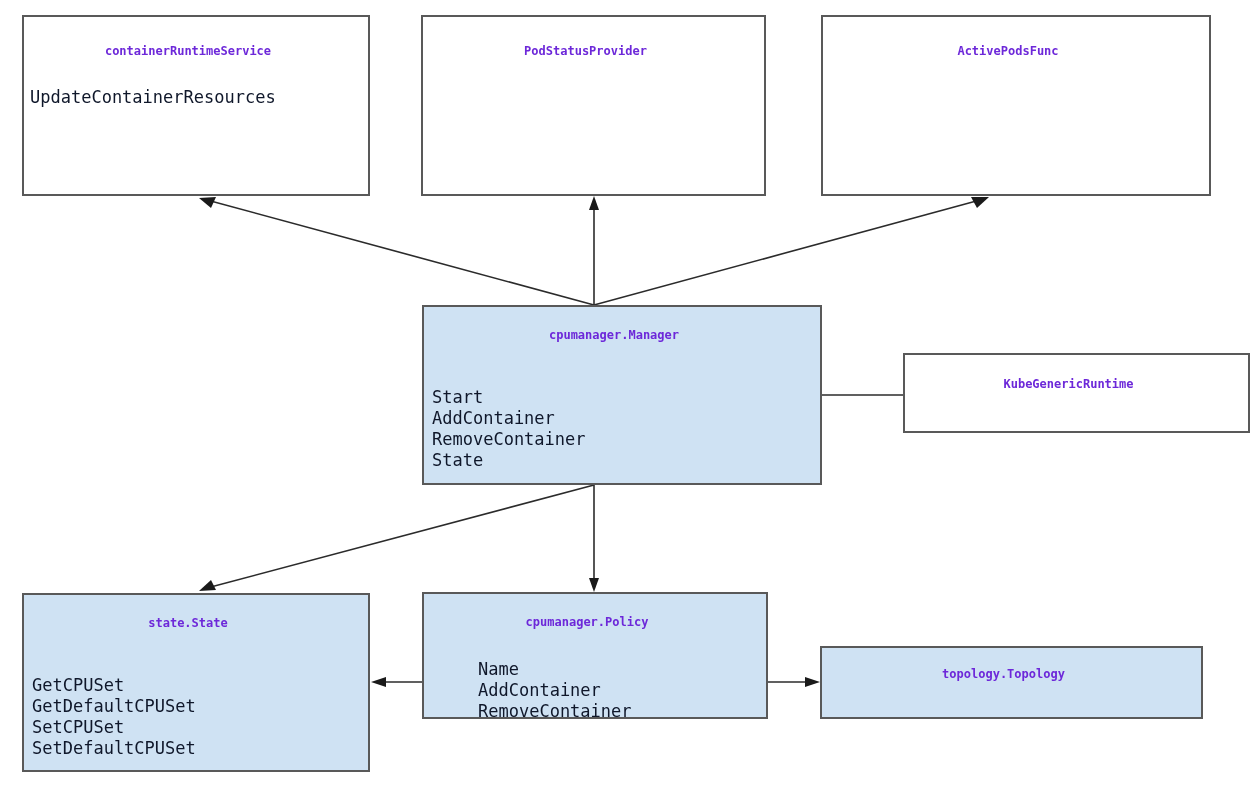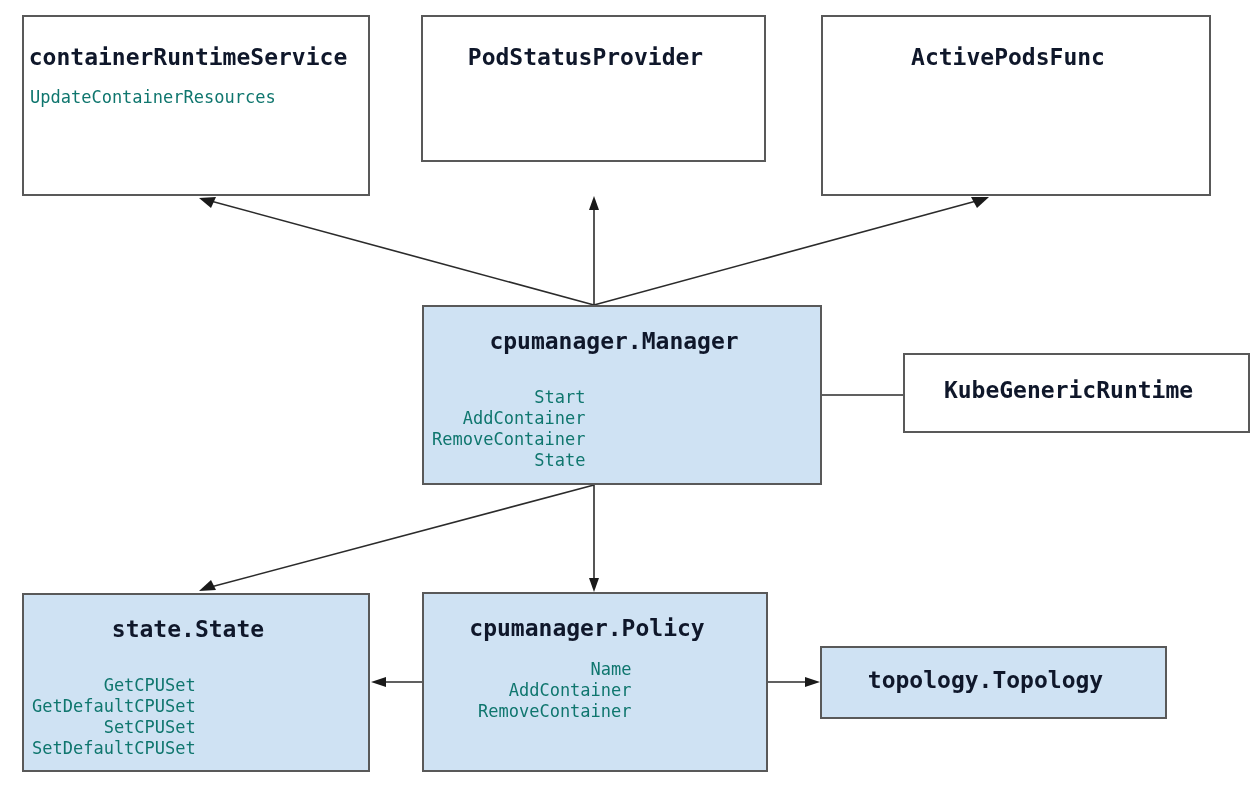--- a/index.html
+++ b/index.html
@@ -26,33 +26,33 @@
   .node.filled {
     background: #cfe2f3;
   }
   .node-title {
     position: absolute;
     left: 0;
     right: 16px;
     text-align: center;
     font-family: "DejaVu Sans Mono", monospace;
     font-weight: bold;
-    font-size: 23px;
-    color: #0f172a;
+    font-size: 12px;
+    color: #6d28d9;
     letter-spacing: 0px;
     white-space: nowrap;
   }
   .node-methods {
     position: absolute;
     font-family: "DejaVu Sans Mono", monospace;
     font-size: 17px;
-    color: #0f766e;
+    color: #0f172a;
     line-height: 21px;
     white-space: pre;
-    text-align: right;
+    text-align: left;
   }
   svg.edges {
     position: absolute;
     left: 0;
     top: 0;
     width: 1258px;
     height: 788px;
     pointer-events: none;
   }
   .edge-line {
@@ -111,21 +111,21 @@
       <line class="edge-line" x1="768" y1="682" x2="811" y2="682"></line>
       <polygon class="edge-head" points="820,682 805,677 805,687"></polygon>
     </g>
   </svg>
 
   <div class="node" style="left:22px; top:15px; width:348px; height:181px;">
     <div class="node-title" style="top:27px;">containerRuntimeService</div>
     <div class="node-methods" style="left:6px; top:70px;">UpdateContainerResources</div>
   </div>
 
-  <div class="node" style="left:421px; top:15px; width:345px; height:147px;">
+  <div class="node" style="left:421px; top:15px; width:345px; height:181px;">
     <div class="node-title" style="top:27px;">PodStatusProvider</div>
   </div>
 
   <div class="node" style="left:821px; top:15px; width:390px; height:181px;">
     <div class="node-title" style="top:27px;">ActivePodsFunc</div>
   </div>
 
   <div class="node filled" style="left:422px; top:305px; width:400px; height:180px;">
     <div class="node-title" style="top:21px;">cpumanager.Manager</div>
     <div class="node-methods" style="left:8px; top:80px;">Start
@@ -139,24 +139,24 @@
   </div>
 
   <div class="node filled" style="left:22px; top:593px; width:348px; height:179px;">
     <div class="node-title" style="top:21px;">state.State</div>
     <div class="node-methods" style="left:8px; top:80px;">GetCPUSet
 GetDefaultCPUSet
 SetCPUSet
 SetDefaultCPUSet</div>
   </div>
 
-  <div class="node filled" style="left:422px; top:592px; width:346px; height:180px;">
+  <div class="node filled" style="left:422px; top:592px; width:346px; height:127px;">
     <div class="node-title" style="top:21px;">cpumanager.Policy</div>
     <div class="node-methods" style="left:8px; top:65px;margin-left:46px;">Name
 AddContainer
 RemoveContainer</div>
   </div>
 
-  <div class="node filled" style="left:820px; top:646px; width:347px; height:73px;">
+  <div class="node filled" style="left:820px; top:646px; width:383px; height:73px;">
     <div class="node-title" style="top:19px;">topology.Topology</div>
   </div>
 
 </div>
 
 </body></html>

